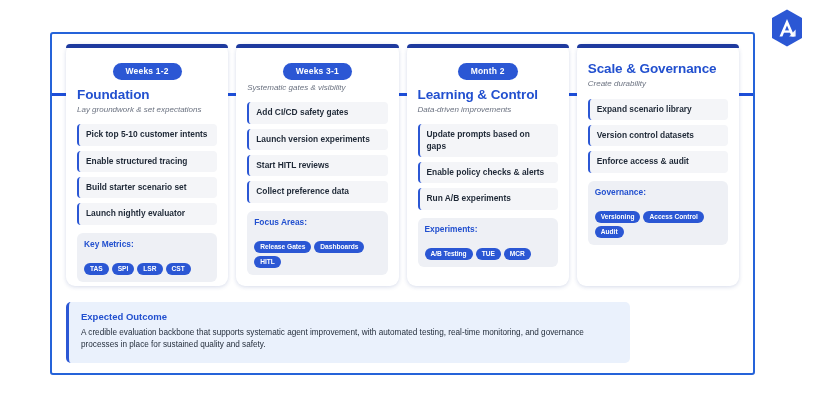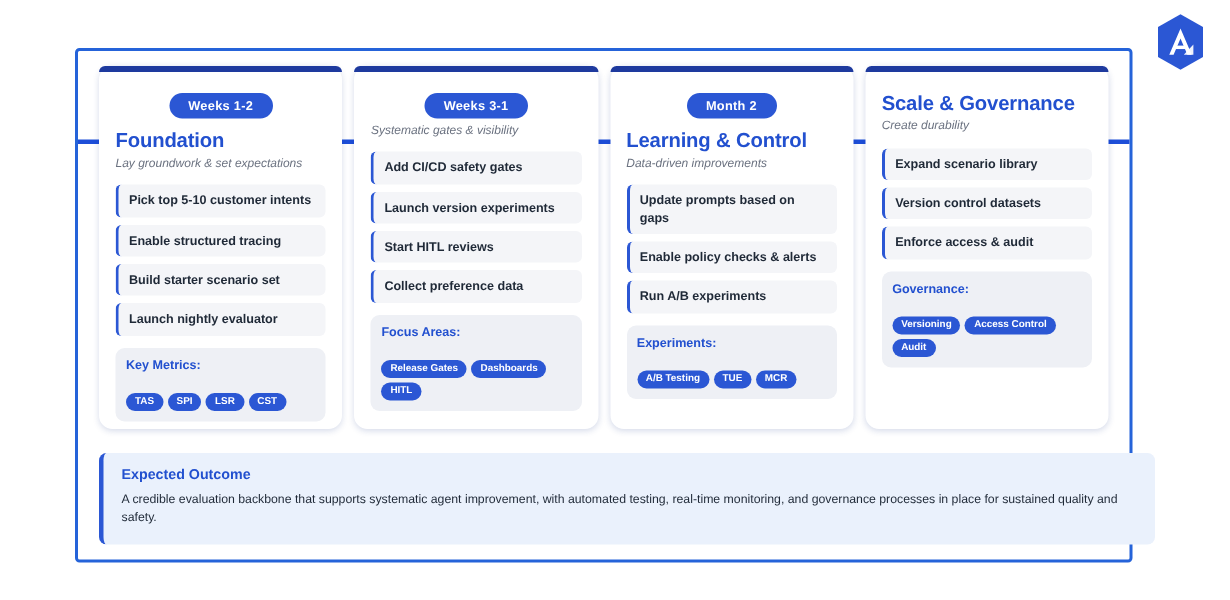--- a/index.html
+++ b/index.html
@@ -121,21 +121,21 @@
     font-weight:bold;
     padding:2.5px 6px;
     border-radius:9px;
     white-space:nowrap;
   }
 
   
   .outcome{
     position:absolute;
     left:14px; top:268px;
-    width:704px;
+    width:564px;
     background:#eaf1fc;
     border-left:3px solid #2b57d4;
     border-radius:5px;
     padding:9px 12px 11px 12px;
     box-sizing:border-box;
   }
   .outcome-title{
     color:#2250cf;
     font-size:9.5px;
     font-weight:bold;

